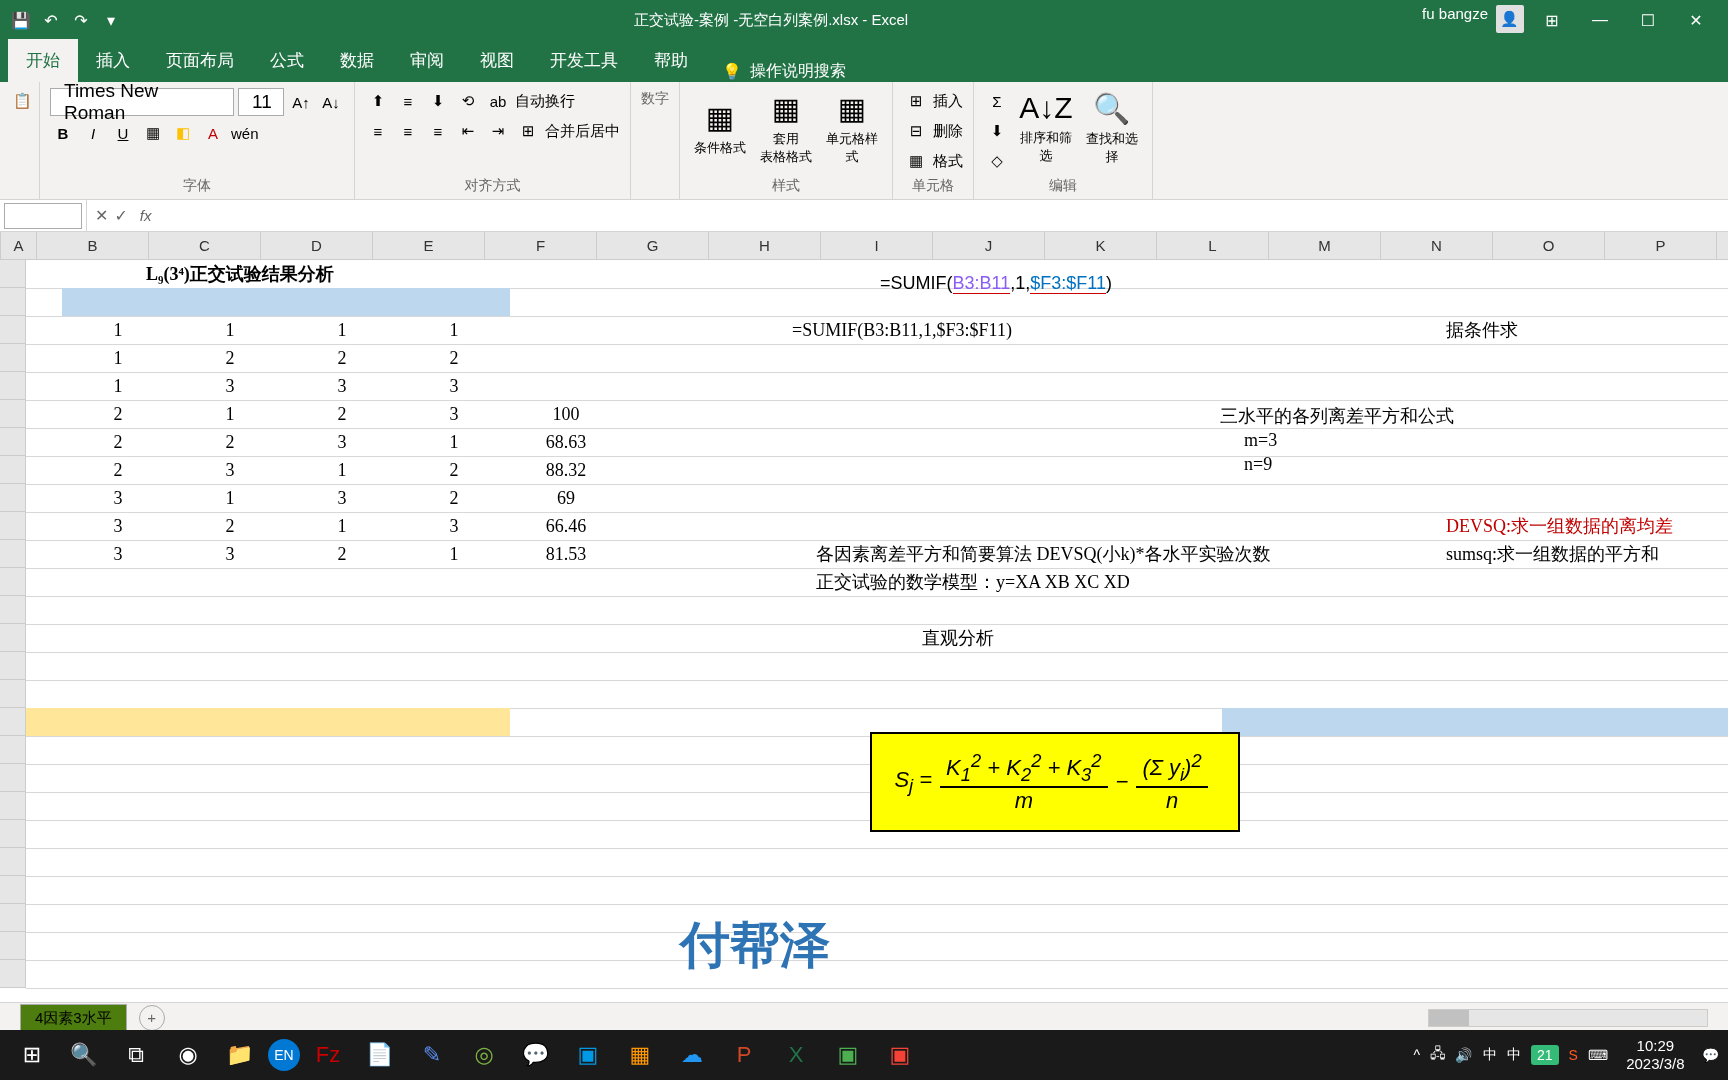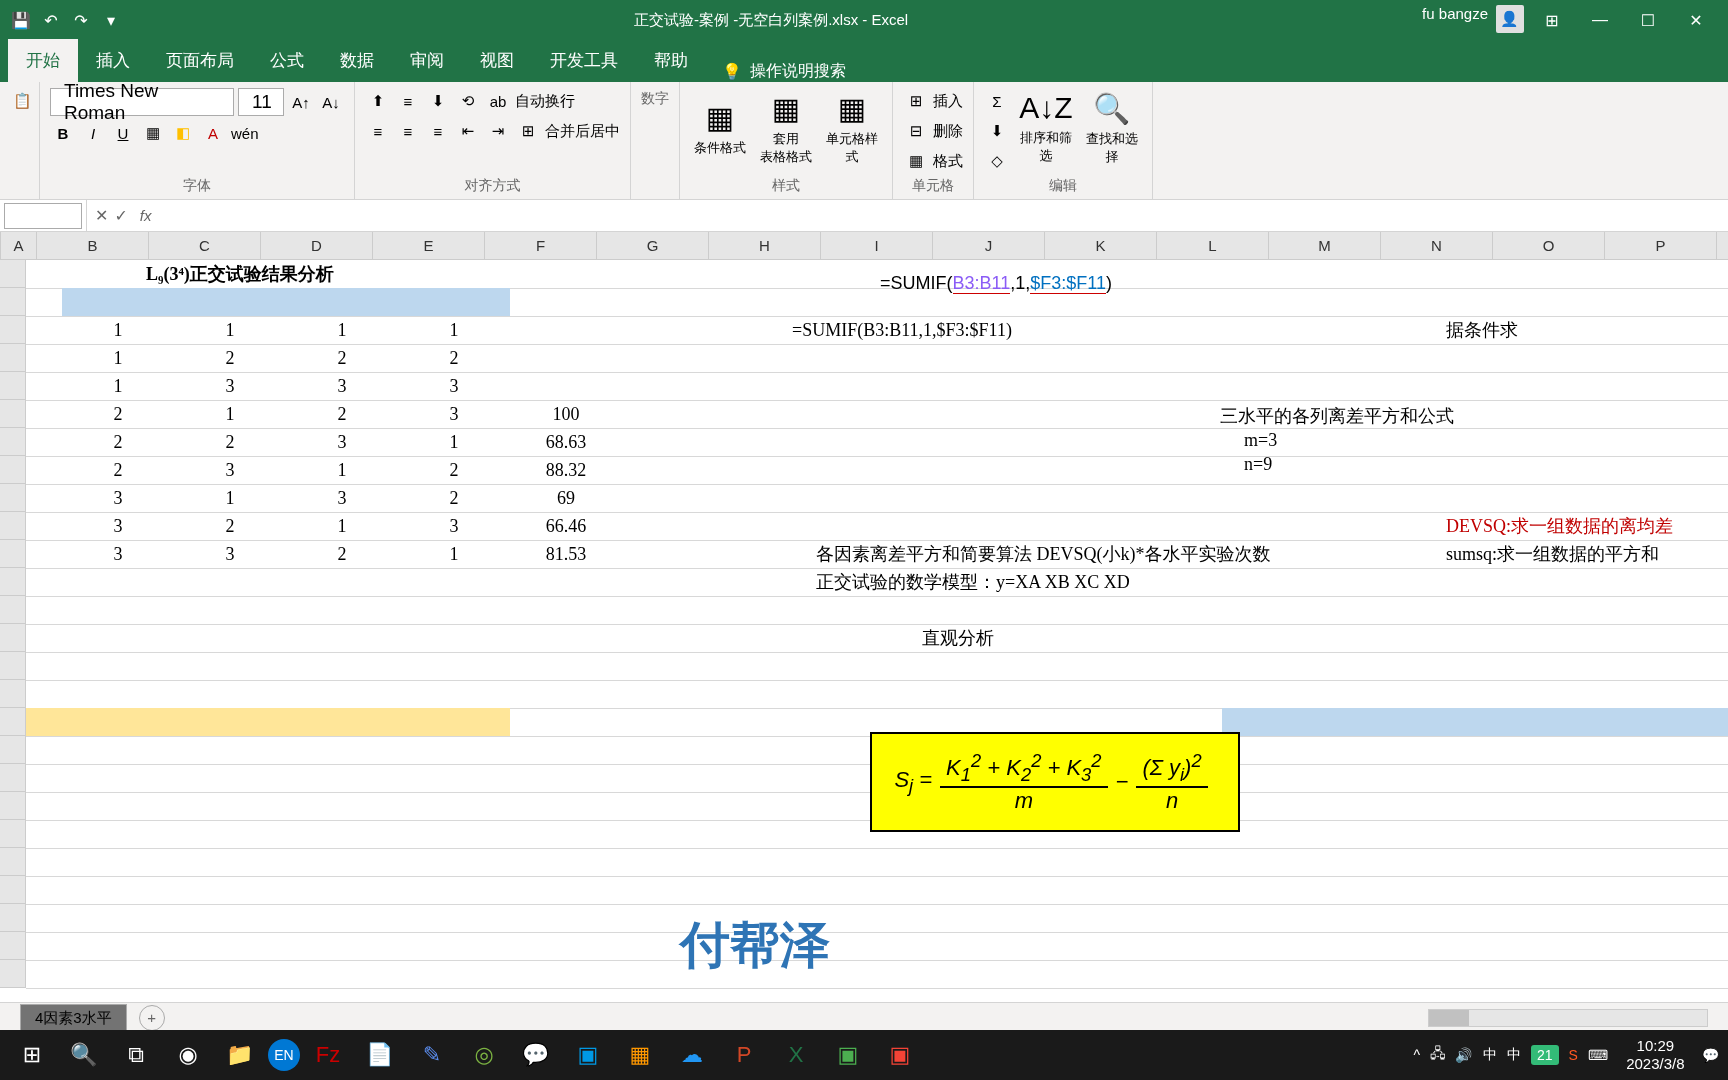--- a/index.html
+++ b/index.html
@@ -65,21 +65,21 @@
 .formula-tip .ref2 { color: #0070c0; border-bottom: 1px solid #c00; }
 
 .equation-box { position: absolute; left: 870px; top: 500px; width: 370px; height: 100px; background: #ffff00; border: 2px solid #000; display: flex; align-items: center; justify-content: center; font-family: "Times New Roman", serif; font-size: 22px; font-style: italic; }
 .eq-side { position: absolute; left: 1240px; top: 520px; font-size: 18px; font-family: "Times New Roman", serif; }
 
 .blue-bar { position: absolute; height: 28px; background: #bdd7ee; }
 .yellow-bar { position: absolute; height: 28px; background: #ffe699; }
 
 
 .sheet-bar { height: 30px; background: #f3f2f1; border-top: 1px solid #d4d4d4; display: flex; align-items: center; font-size: 15px; }
-.sheet-tab { padding: 4px 14px; background: #737373; border: 1px solid #aaa; border-bottom: none; margin-left: 20px; }
+.sheet-tab { padding: 4px 14px; background: #4d7c0f; border: 1px solid #aaa; border-bottom: none; margin-left: 20px; }
 .add-sheet { width: 26px; height: 26px; border: 1px solid #aaa; border-radius: 50%; display: inline-flex; align-items: center; justify-content: center; margin-left: 12px; color: #666; }
 .hscroll { flex: 1; display: flex; justify-content: flex-end; align-items: center; padding-right: 20px; }
 .hscroll-track { width: 280px; height: 18px; background: #e6e6e6; border: 1px solid #ccc; position: relative; }
 .hscroll-thumb { position: absolute; left: 0; top: 0; height: 100%; width: 40px; background: #c1c1c1; }
 
 
 .status-bar { height: 28px; background: #f3f2f1; border-top: 1px solid #d4d4d4; display: flex; align-items: center; font-size: 14px; padding: 0 8px; color: #444; }
 .status-right { margin-left: auto; display: flex; gap: 8px; align-items: center; }
 .view-btn { width: 28px; height: 22px; border: 1px solid #ccc; display: inline-flex; align-items: center; justify-content: center; font-size: 12px; }
 .zoom-slider { width: 120px; height: 6px; background: #ccc; position: relative; }

